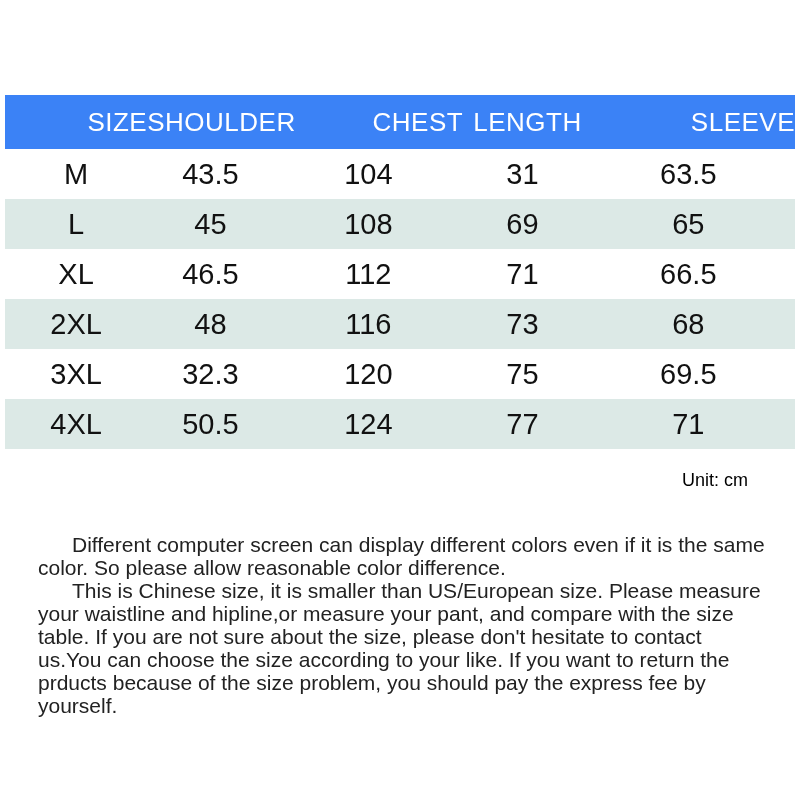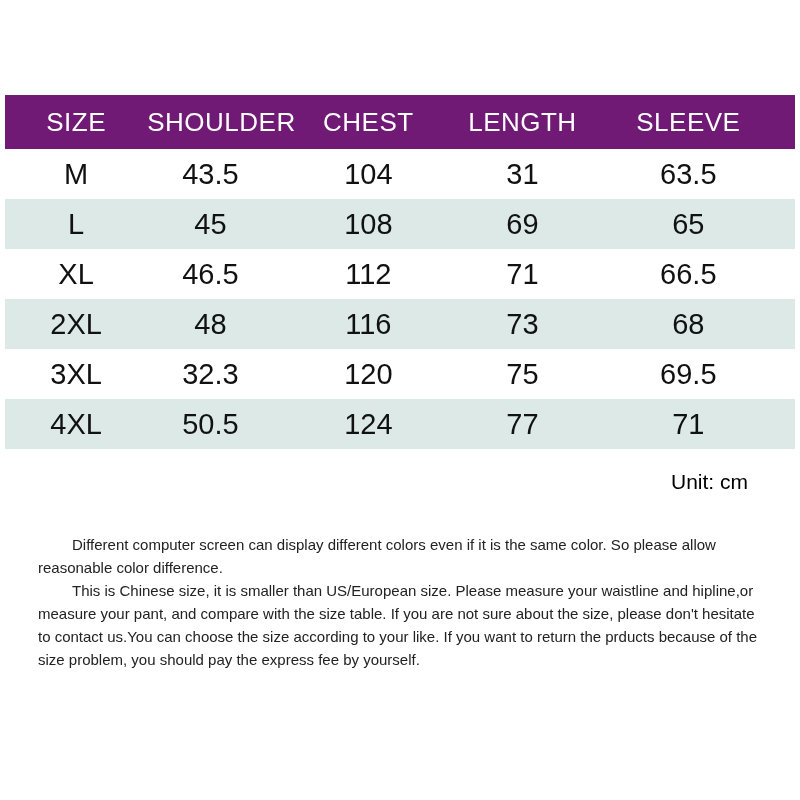--- a/index.html
+++ b/index.html
@@ -21,52 +21,52 @@
     width: 100%;
     border-collapse: collapse;
     table-layout: fixed;
   }
   table.size-chart col.c1 { width: 18%; }
   table.size-chart col.c2 { width: 16%; }
   table.size-chart col.c3 { width: 24%; }
   table.size-chart col.c4 { width: 15%; }
   table.size-chart col.c5 { width: 27%; }
   table.size-chart th {
-    background: #701a75;
+    background: #3b82f6;
     color: #ffffff;
     font-size: 26px;
     font-weight: 400;
     letter-spacing: 0.5px;
     height: 54px;
-    text-align: center;
+    text-align: right;
     vertical-align: middle;
   }
   table.size-chart td {
     height: 50px;
     text-align: center;
     vertical-align: middle;
     font-size: 29px;
     color: #111111;
   }
   table.size-chart tr.alt td {
     background: #dce9e6;
   }
   .unit-label {
     position: absolute;
     top: 470px;
     right: 52px;
-    font-size: 21px;
+    font-size: 18px;
     color: #000000;
   }
   .notes {
     position: absolute;
     top: 533px;
     left: 38px;
     right: 33px;
-    font-size: 15px;
+    font-size: 21px;
     line-height: 23px;
     color: #222222;
     text-align: left;
   }
   .notes p {
     text-indent: 34px;
   }
   .notes p + p {
   }
 </style>

